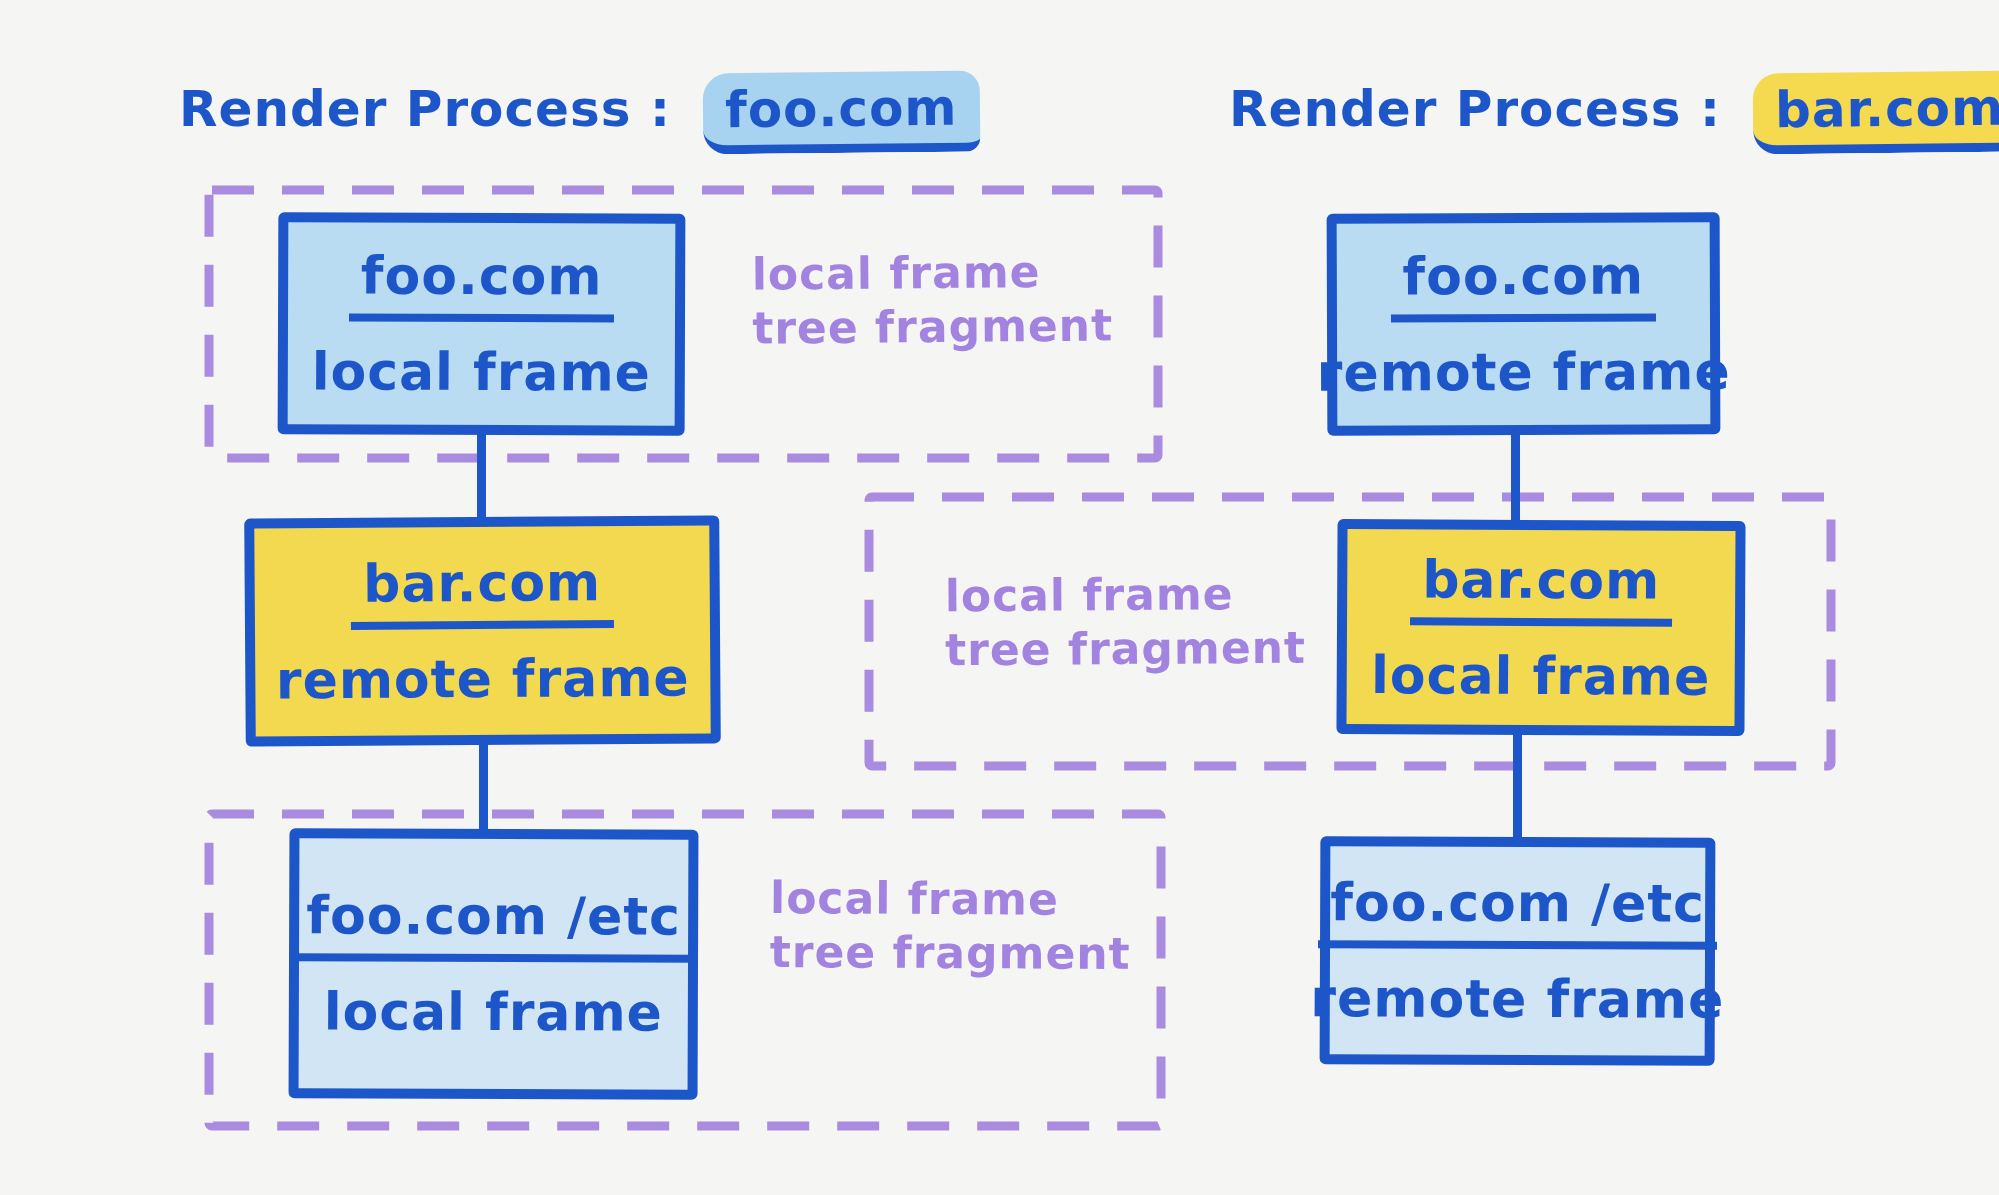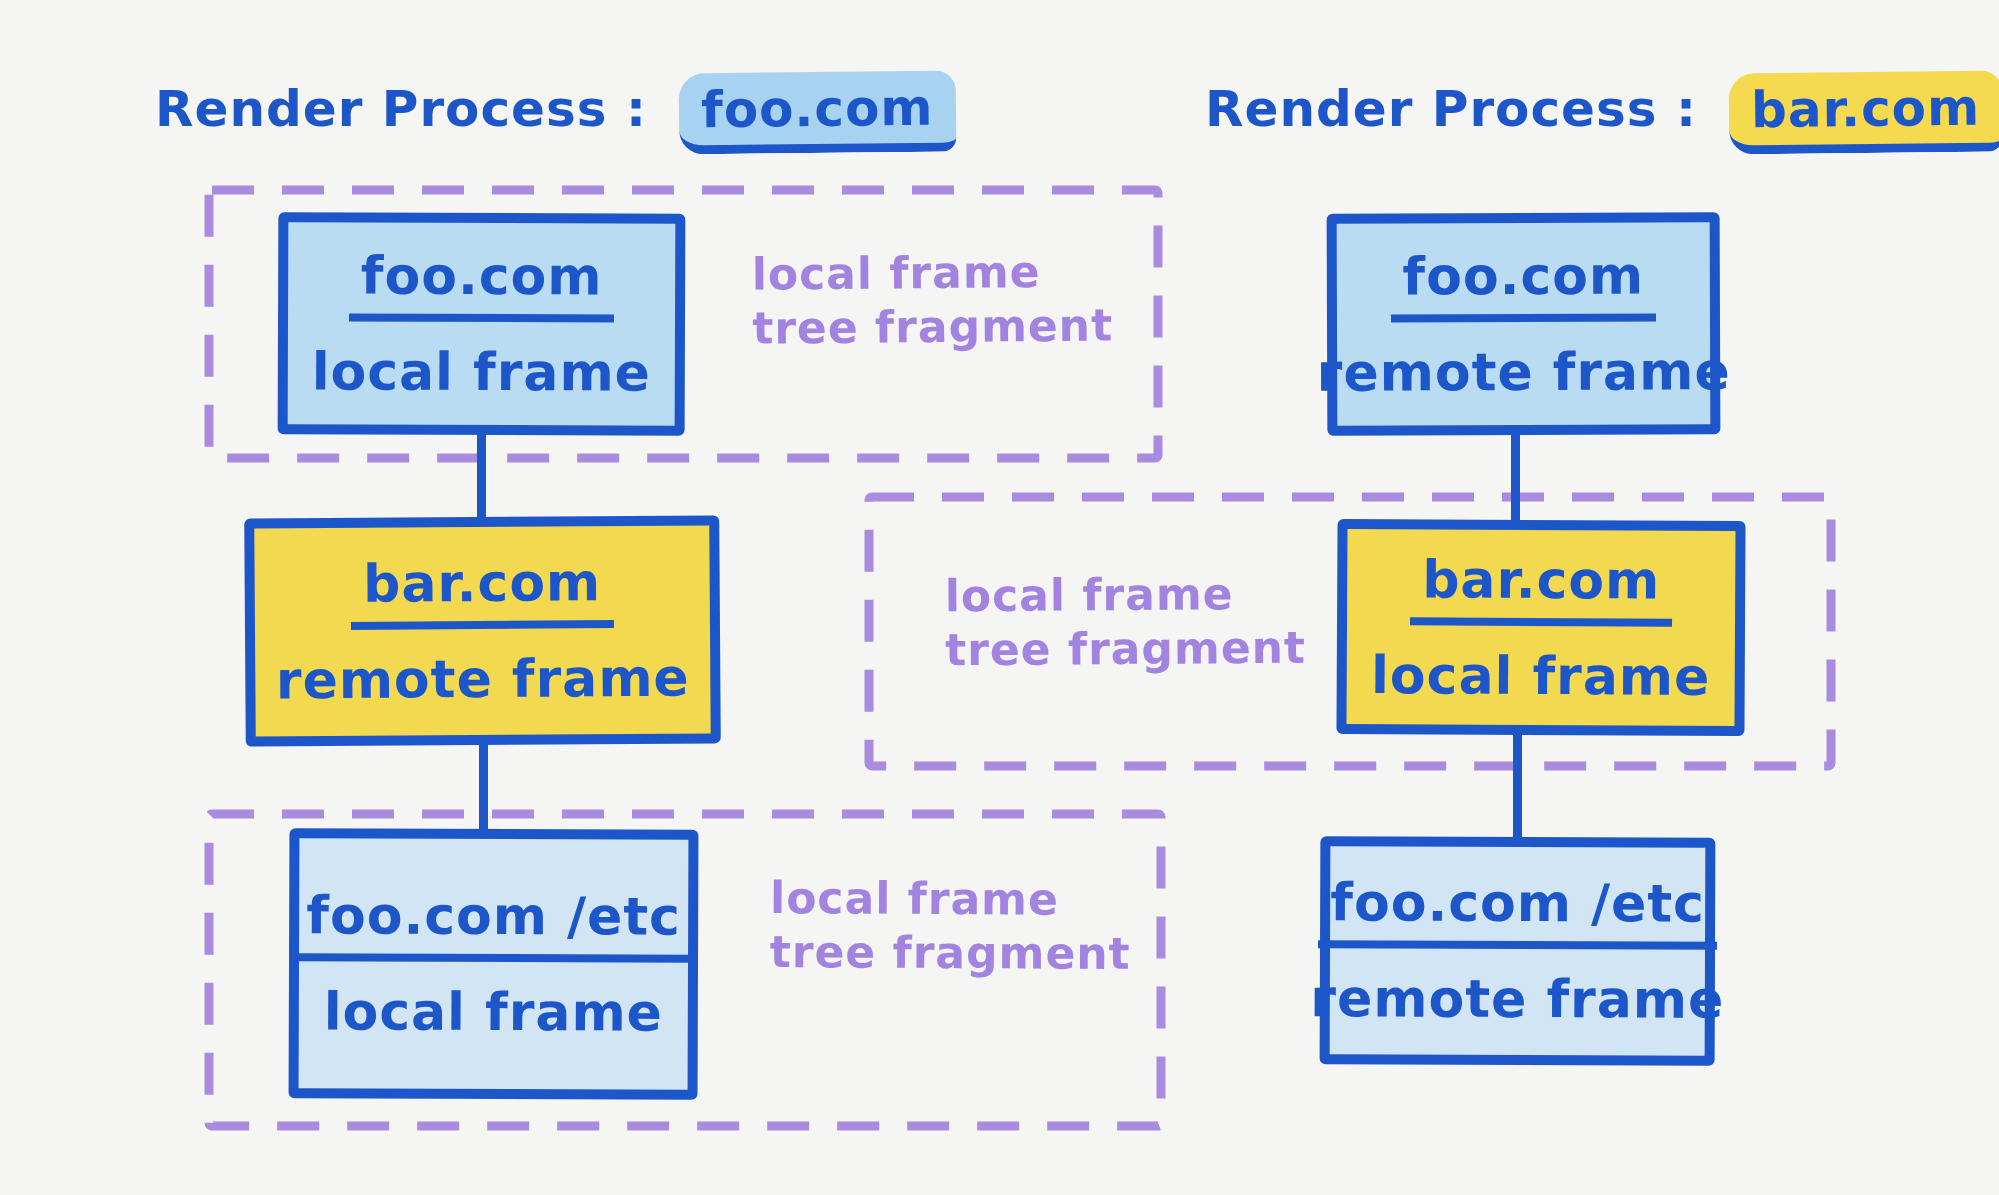--- a/index.html
+++ b/index.html
@@ -13,20 +13,21 @@
   }
 
   
   .title {
     position: absolute;
     font-size: 50px;
     font-weight: bold;
     color: #1d56c9;
     letter-spacing: 1px;
     white-space: nowrap;
+    margin-left: 24px;
   }
   #title-left  { left: 155px; top: 72px; }
   #title-right { left: 1205px; top: 72px; }
   .title .hl {
     display: inline-block;
     margin-left: 14px;
     padding: 8px 22px 6px 22px;
     border-bottom: 9px solid #1d56c9;
     border-radius: 26px 20px 14px 24px;
     transform: rotate(-0.6deg);

